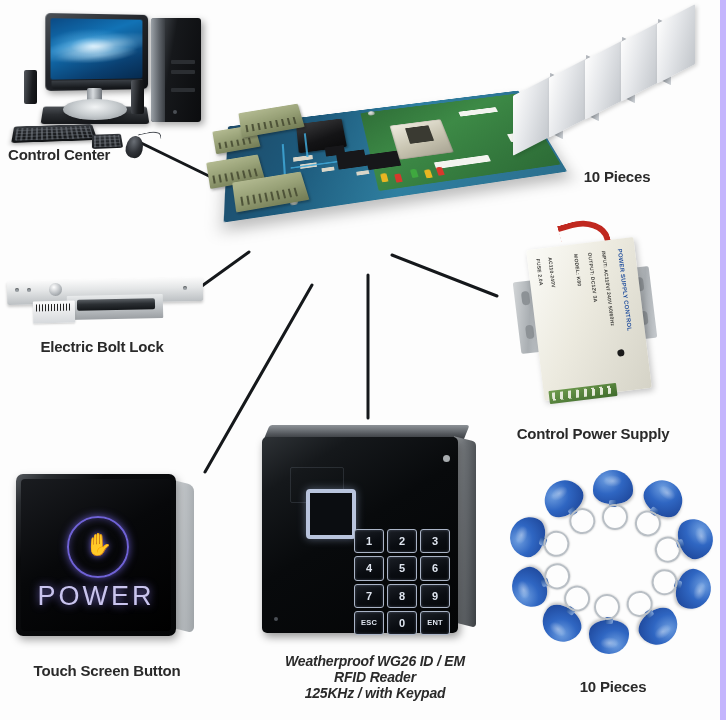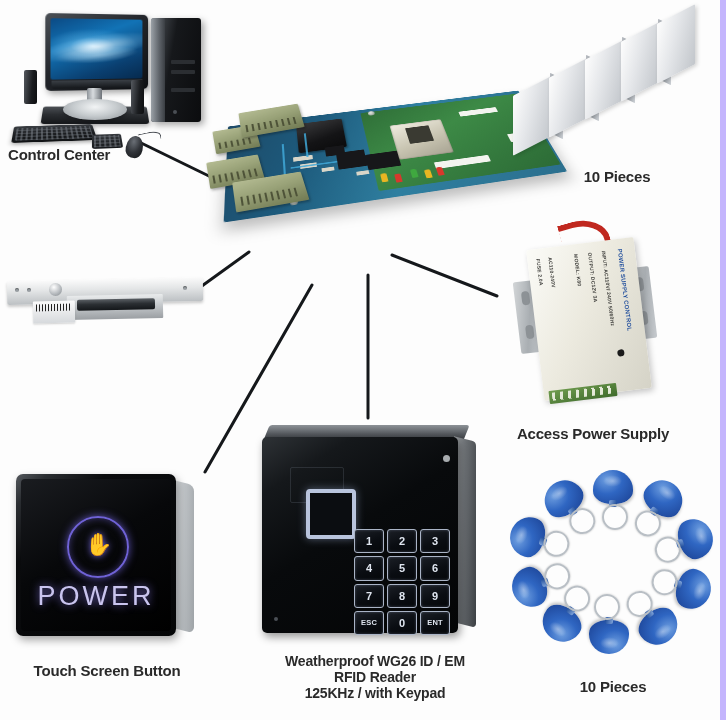--- a/index.html
+++ b/index.html
@@ -501,35 +501,36 @@
       <span class="psu-text" style="left:80px; top:10px;">INPUT: AC110V/ 240V  50/60Hz</span>
       <span class="psu-text" style="left:66px; top:10px;">OUTPUT: DC12V  3A</span>
       <span class="psu-text" style="left:52px; top:10px;">MODEL: K80</span>
       <span class="psu-text" style="left:26px; top:10px;">AC110-240V</span>
       <span class="psu-text" style="left:14px; top:10px;">FUSE 2.0A</span>
       <div class="psu-led"></div>
     </div>
     <div class="psu-green-term"></div>
   </div>
 
-  <div class="caption" style="left:508px; top:425px; width:170px; font-size:15px;">Access Power Supply</div>
+  <div class="caption" style="left:508px; top:425px; width:170px; font-size:15px;">Control Power Supply</div>
 
   <div id="bolt-lock">
     <div class="lock-plate"></div>
     <div class="lock-body"></div>
     <div class="lock-bolt"></div>
     <div class="lock-cyl"></div>
     <div class="lock-hole" style="left:10px; top:13px;"></div>
     <div class="lock-hole" style="left:22px; top:13px;"></div>
     <div class="lock-hole" style="left:178px; top:11px;"></div>
     <div class="lock-label">
       <div class="lock-barcode"></div>
     </div>
   </div>
 
+  <div class="caption" style="left:22px; top:338px; width:160px; font-size:15px;">Electric Bolt Lock</div>
 
   <div id="touch-button">
     <div class="tb-side"></div>
     <div class="tb-front">
       <div class="tb-glass"></div>
       <div class="tb-ring"></div>
       <div class="tb-hand">✋</div>
       <div class="tb-exit">POWER</div>
     </div>
   </div>
@@ -554,21 +555,21 @@
         <div class="rd-key">7</div>
         <div class="rd-key">8</div>
         <div class="rd-key">9</div>
         <div class="rd-key small">ESC</div>
         <div class="rd-key">0</div>
         <div class="rd-key small">ENT</div>
       </div>
     </div>
   </div>
 
-  <div class="caption" style="left:262px; top:653px; width:226px; font-size:14px;">Weatherproof  WG26 ID / EM
+  <div class="caption" style="left:262px; top:653px; width:226px; font-size:14px;font-style:italic;">Weatherproof  WG26 ID / EM
 RFID Reader
 125KHz / with Keypad</div>
 
   <div id="keyfobs">
     <div class="fob" style="left:85px; top:0px;  transform:rotate(0deg);">
       <div class="fob-body"></div>
         <div class="fob-neck"></div>
         <div class="fob-ring"></div>
       </div>
     <div class="fob" style="left:133px; top:10px; transform:rotate(36deg);">

